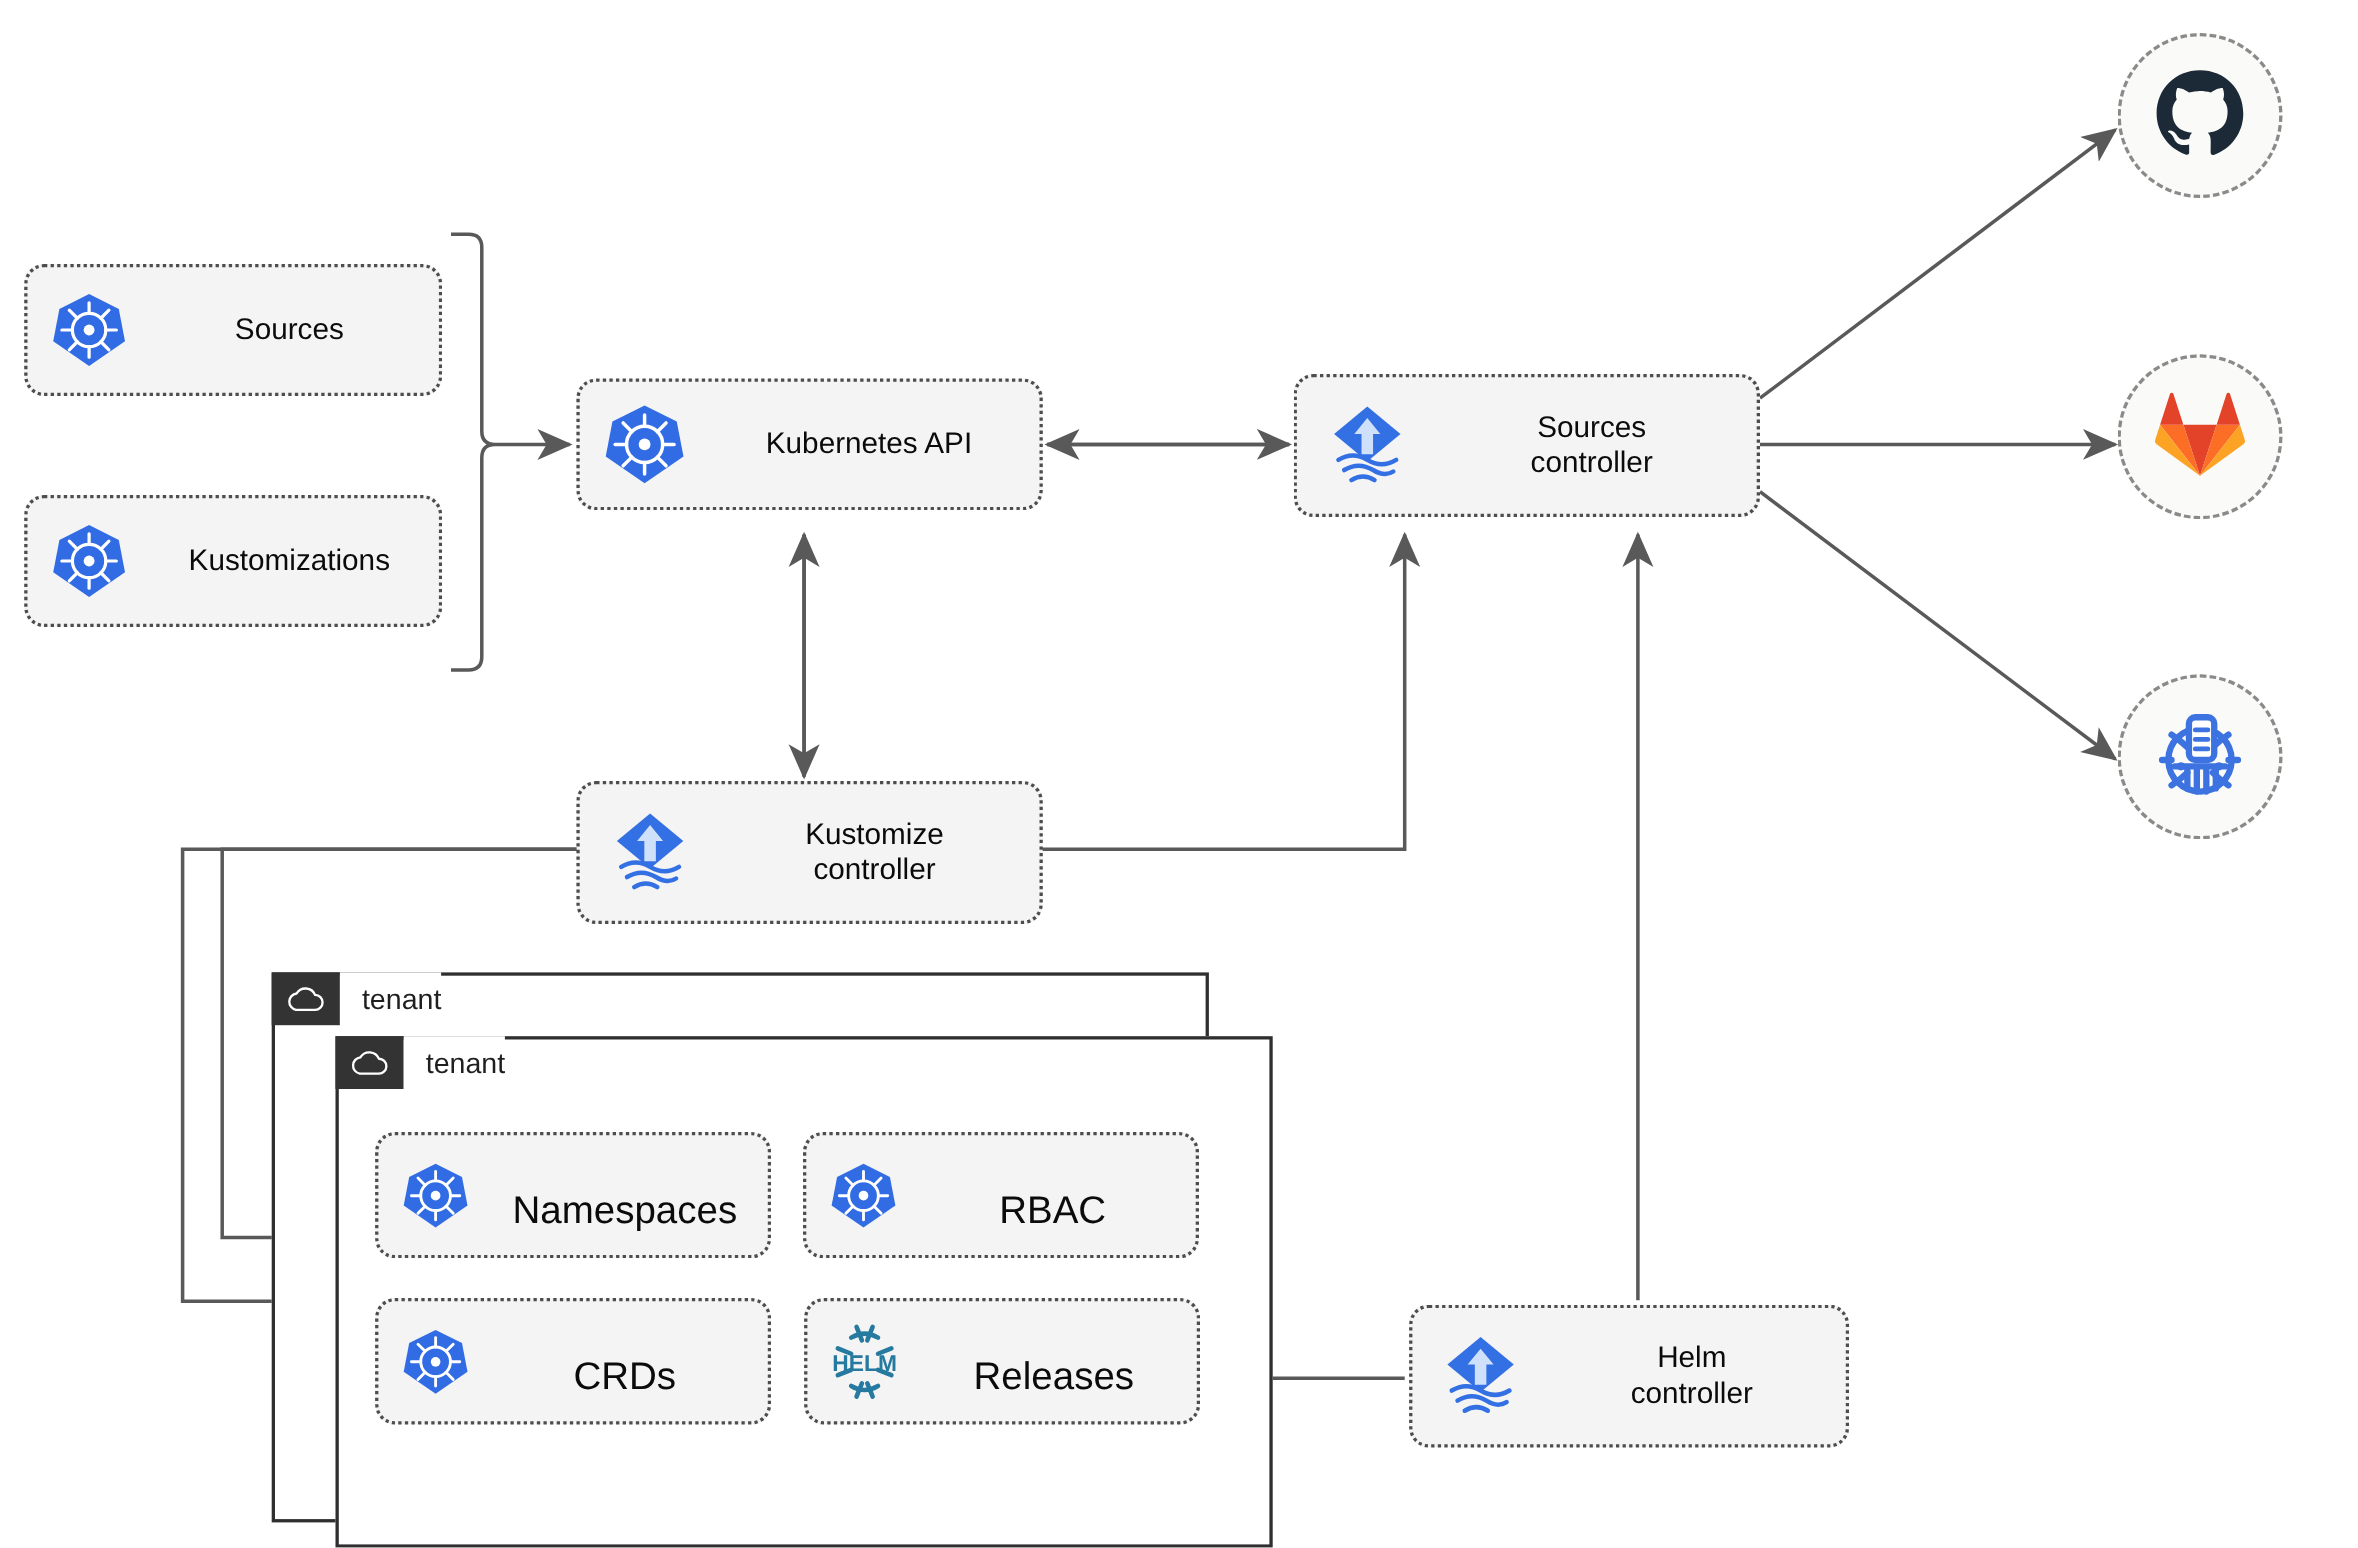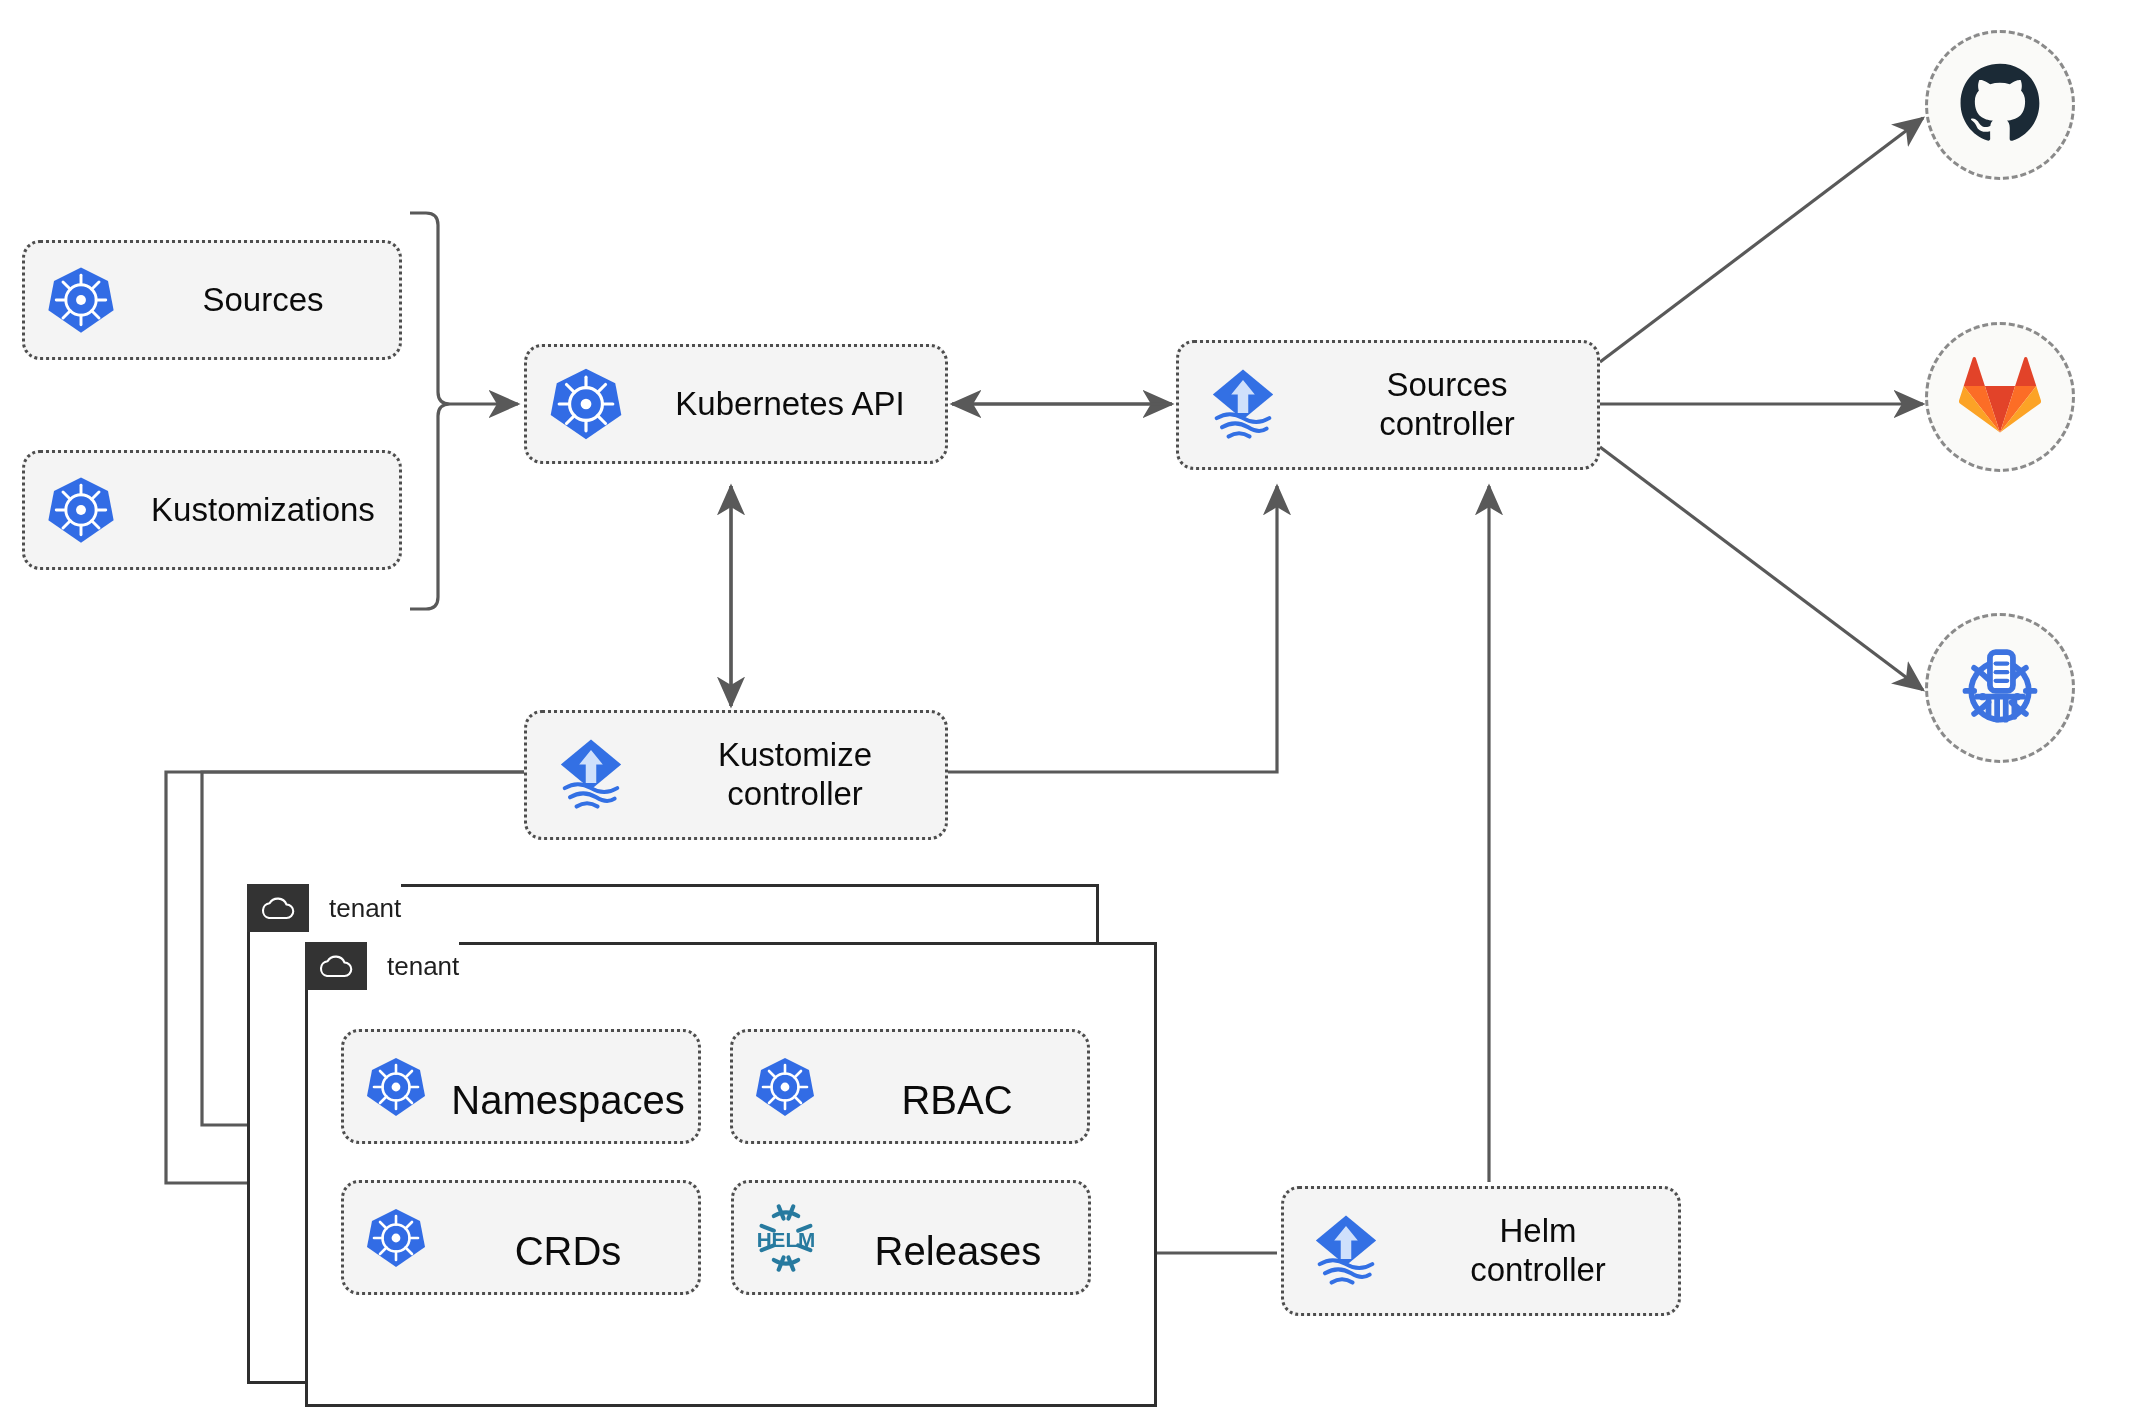--- a/index.html
+++ b/index.html
@@ -9,23 +9,23 @@
 
   
   .node{
     position:absolute;box-sizing:border-box;
     background:#f4f4f4;border:3px dotted #4d4d4d;border-radius:18px;
     display:flex;align-items:center;
   }
   .node .ico{flex:0 0 auto;display:flex;align-items:center;justify-content:center;}
   .node .lbl{
     flex:1 1 auto;text-align:center;color:#0b0b0b;line-height:1.18;
-    font-size:33px;padding-right:10px;white-space:pre-line;
-  }
-  .node.small .lbl{font-size:40px;margin-top:28px;}
+    font-size:27px;padding-right:10px;white-space:pre-line;
+  }
+  .node.small .lbl{font-size:35px;margin-top:28px;}
 
   
   .bubble{
     position:absolute;box-sizing:border-box;width:150px;height:150px;border-radius:50%;
     background:#fafaf8;border:3px dashed #8a8a8a;
     display:flex;align-items:center;justify-content:center;
   }
 
   
   .tenant{position:absolute;box-sizing:border-box;background:#ffffff;border:3px solid #2f2f2f;}

